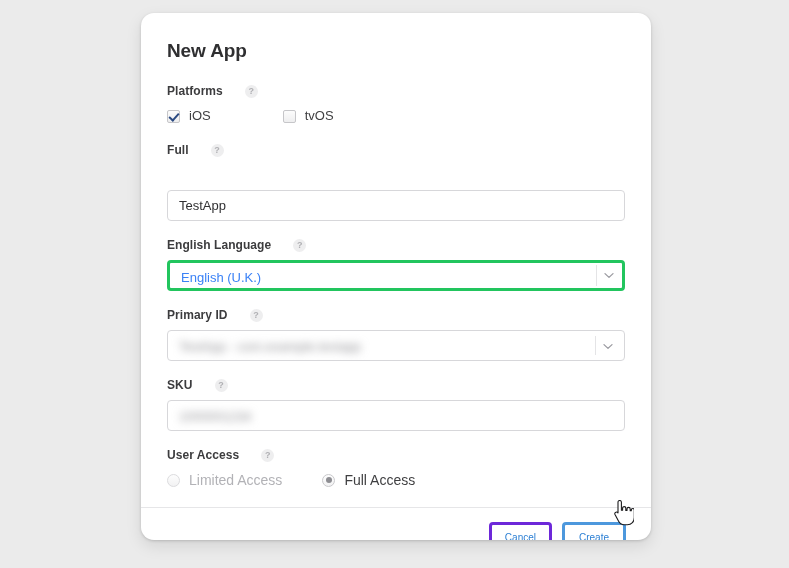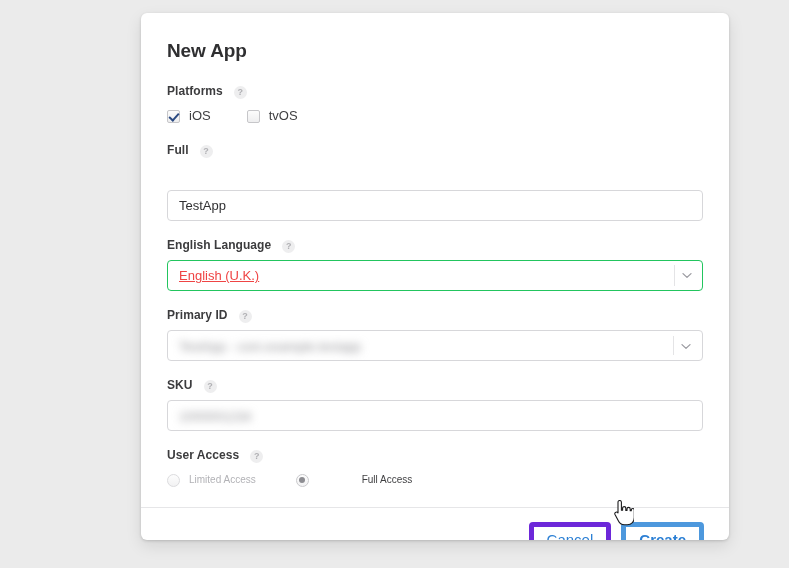--- a/index.html
+++ b/index.html
@@ -14,24 +14,24 @@
     -webkit-font-smoothing: antialiased;
     overflow: hidden;
     position: relative;
   }
 
   
   #modal {
     position: absolute;
     left: 141px;
     top: 13px;
-    width: 588px;
+    width: 510px;
     height: 527px;
     background: #ffffff;
-    border-radius: 6px;
+    border-radius: 13px;
     box-shadow: 0 1px 3px rgba(0,0,0,0.16), 0 6px 16px rgba(0,0,0,0.10);
     box-sizing: border-box;
     display: flex;
     flex-direction: column;
     overflow: hidden;
   }
 
   #modal-body {
     flex: 1 1 auto;
     padding: 27px 26px 0 26px;
@@ -48,22 +48,22 @@
     line-height: 22px;
   }
 
   
   .field-group {
     margin-bottom: 17px;
   }
 
   .field-label-row {
     display: flex;
-    align-items: flex-end;
-    gap: 11px;
+    align-items: center;
+    gap: 22px;
     margin-bottom: 7px;
     height: 15px;
   }
   .field-label {
     font-size: 12px;
     font-weight: bold;
     color: #3c3c3e;
     line-height: 15px;
     letter-spacing: 0.05px;
   }
@@ -90,21 +90,21 @@
     align-items: center;
     gap: 8px;
     height: 20px;
   }
   .cb-item {
     display: flex;
     align-items: center;
     cursor: pointer;
   }
   .cb-item + .cb-item {
-    margin-left: 28px;
+    margin-left: 64px;
     text-align: center;
   }
   .cb-box {
     width: 13px;
     height: 13px;
     border: 1px solid #c6c6c9;
     border-radius: 2px;
     background: linear-gradient(#fcfcfc, #eeeeef);
     box-sizing: border-box;
     position: relative;
@@ -150,31 +150,30 @@
   
   .select-wrap {
     position: relative;
     width: 100%;
     height: 31px;
   }
   .select-box {
     width: 100%;
     height: 31px;
     box-sizing: border-box;
-    border: 1px solid #22c55e;
+    border: 3px solid #22c55e;
     border-radius: 4px;
     background: #ffffff;
     font-size: 13px;
-    color: #ef4444;
+    color: #3b82f6;
     padding: 0 30px 0 11px;
     line-height: 29px;
     cursor: pointer;
     white-space: nowrap;
     overflow: hidden;
-    text-decoration: underline;
   }
   .select-divider {
     position: absolute;
     right: 28px;
     top: 5px;
     bottom: 5px;
     width: 1px;
     background: #e4e4e6;
   }
   .select-chevron {
@@ -219,21 +218,20 @@
     align-items: center;
     height: 20px;
   }
   .rb-item {
     display: flex;
     align-items: center;
     cursor: pointer;
   }
   .rb-item + .rb-item {
     margin-left: 40px;
-    gap: 44px;
   }
   .rb-circle {
     width: 13px;
     height: 13px;
     border-radius: 50%;
     border: 1px solid #dcdcde;
     background: linear-gradient(#fdfdfd, #f2f2f3);
     box-sizing: border-box;
     position: relative;
     flex: 0 0 auto;
@@ -247,21 +245,21 @@
     left: 50%;
     top: 50%;
     width: 6px;
     height: 6px;
     margin-left: -3px;
     margin-top: -3px;
     border-radius: 50%;
     background: #8d8d92;
   }
   .rb-label {
-    font-size: 10px;
+    font-size: 14px;
     color: #3f3f41;
     margin-left: 9px;
     line-height: 16px;
   }
   .rb-label.disabled {
     color: #b2b2b6;
   }
 
   
   #modal-footer {
@@ -272,34 +270,34 @@
     align-items: center;
     justify-content: flex-end;
     padding: 0 25px 0 0;
     box-sizing: border-box;
     gap: 10px;
   }
   .btn {
     min-width: 63px;
     height: 27px;
     box-sizing: border-box;
-    border: 5px solid #6d28d9;
+    border: 3px solid #6d28d9;
     border-radius: 4px;
     background: #ffffff;
     color: #2b7fd4;
     font-family: "Liberation Sans", sans-serif;
-    font-size: 15px;
+    font-size: 10px;
     line-height: 25px;
     text-align: center;
     padding: 0 13px;
     cursor: pointer;
     user-select: none;
   }
   .btn.primary {
-    font-weight: bold;
+    font-weight: normal;
     border-color: #4d98dd;
     min-width: 64px;
   }
 
   
   #cursor {
     position: absolute;
     left: 612px;
     top: 500px;
     width: 22px;

